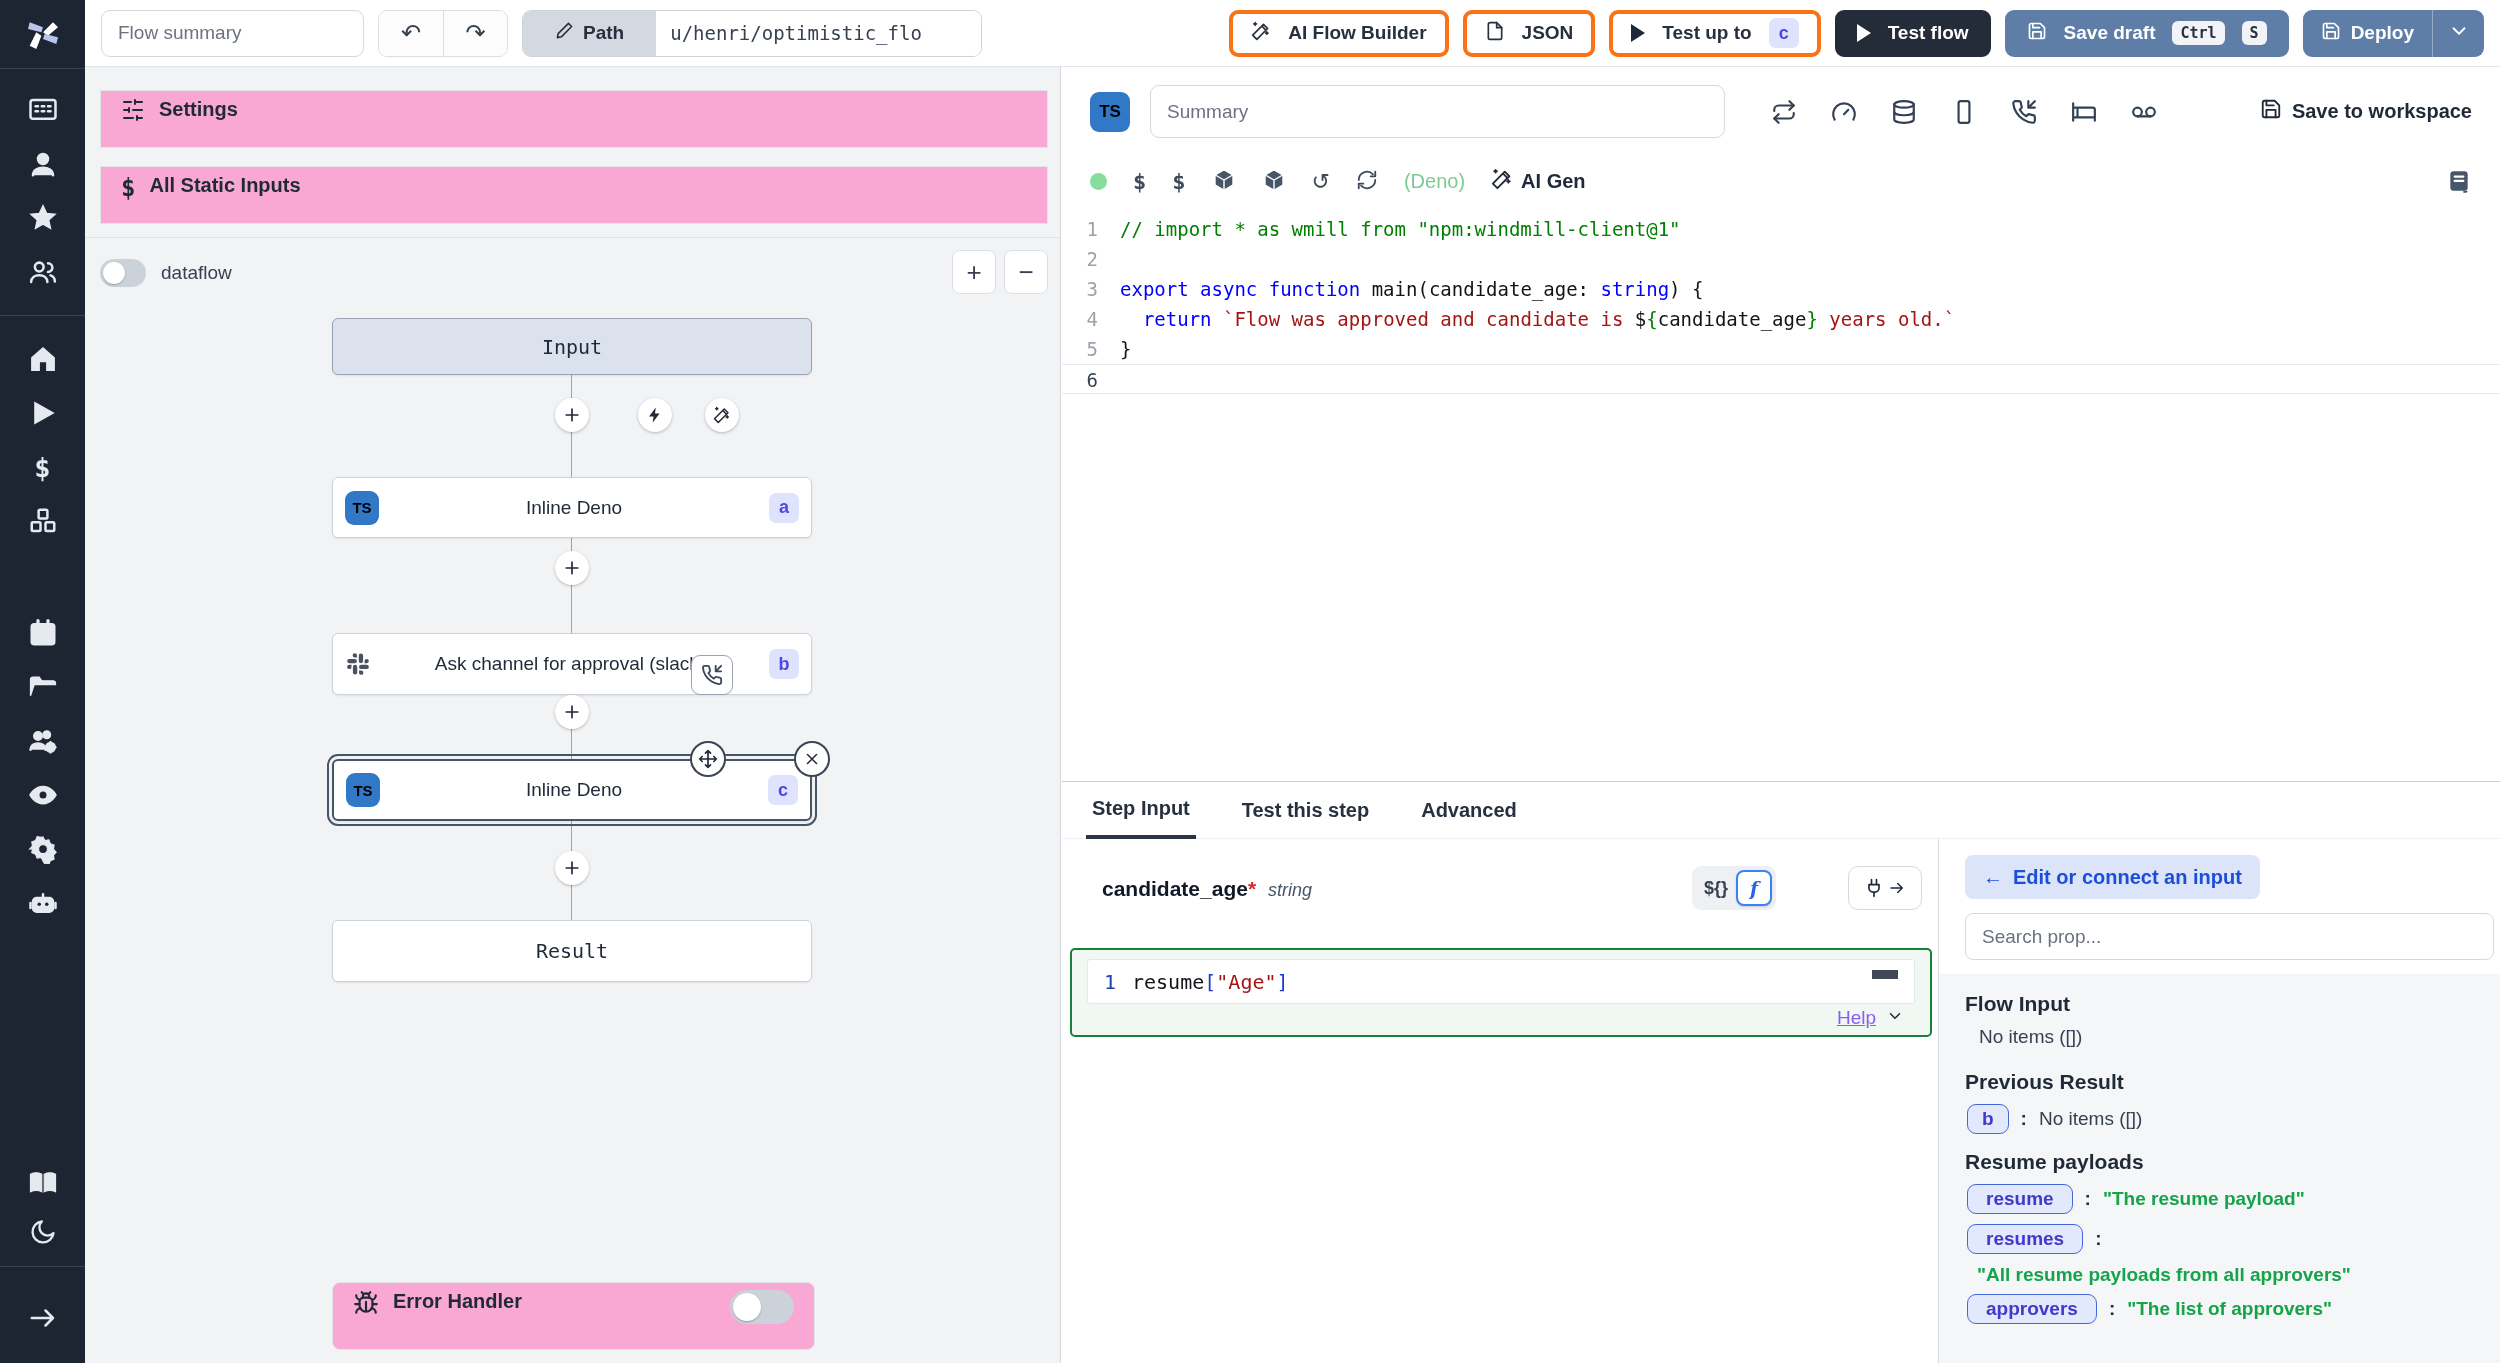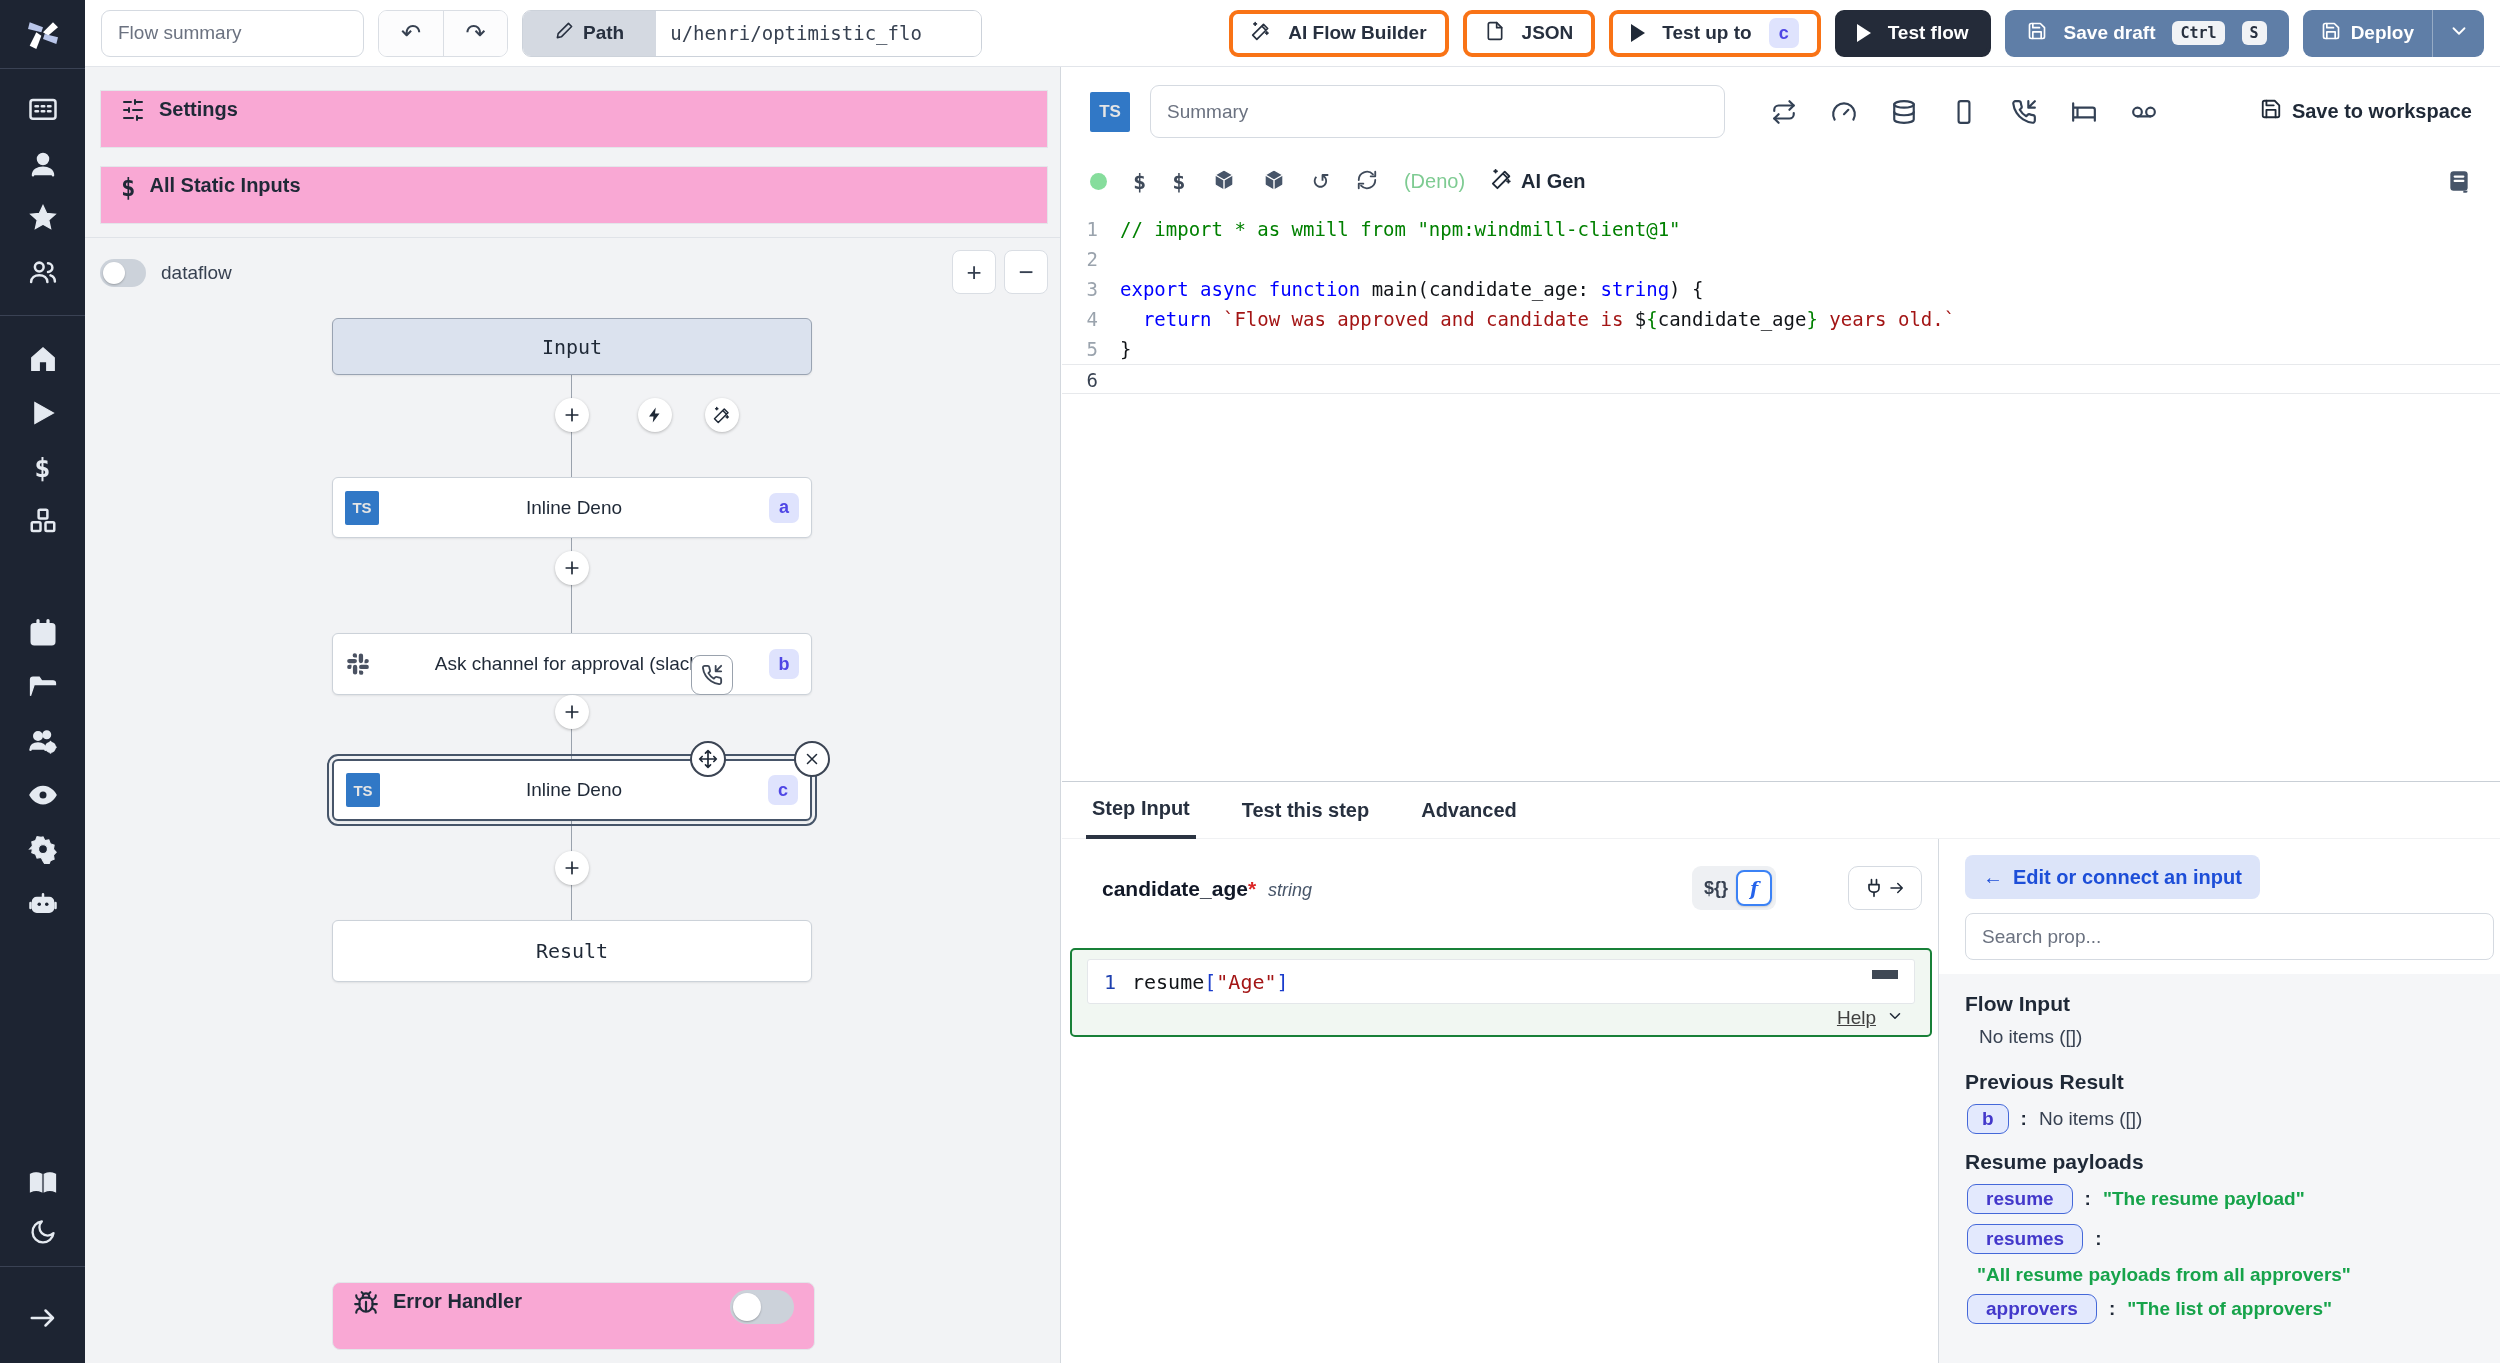--- a/index.html
+++ b/index.html
@@ -55,21 +55,21 @@
   .t-lg { width:64px; height:34px; } .t-lg .knob { width:28px; height:28px; }
   .zoom-btn { position:absolute; width:44px; height:44px; background:#fff; border:1px solid #dadee4; border-radius:8px;
     font-size:26px; color:#374151; display:flex; align-items:center; justify-content:center; cursor:pointer; }
   .graph-line { position:absolute; left:486px; top:308px; width:1px; height:548px; background:#9aa2ad; }
   .gnode { position:absolute; left:247px; width:480px; background:#fff; border:1px solid #ccd2d9; border-radius:6px;
     box-shadow:0 1px 2px rgba(0,0,0,.08); display:flex; align-items:center; padding:0 12px; cursor:pointer; }
   .gnode .title { flex:1; text-align:center; font-size:19px; color:#1f2937; }
   .node-plain .title { font-family:"DejaVu Sans Mono", monospace; font-size:20px; }
   .gnode-input { background:#dbe2ee; border-color:#99a3b2; }
   .gnode-selected { border:2px solid #475569; outline:2px solid #475569; outline-offset:3px; }
-  .ts-chip { width:34px; height:34px; background:#3178c6; border-radius:2px; color:#e5e5e5; font-weight:700; font-size:15px;
+  .ts-chip { width:34px; height:34px; background:#3178c6; border-radius:9px; color:#000000; font-weight:700; font-size:15px;
     display:flex; align-items:center; justify-content:center; }
   .g-circle { position:absolute; width:34px; height:34px; border-radius:50%; background:#fff; box-shadow:0 1px 3px rgba(0,0,0,.25);
     display:flex; align-items:center; justify-content:center; cursor:pointer; color:#1f2937; }
   .phone-chip { position:absolute; width:42px; height:40px; background:#fff; border:1px solid #9aa2ad; border-radius:9px;
     display:flex; align-items:center; justify-content:center; }
   .node-ctl { position:absolute; width:36px; height:36px; border-radius:50%; background:#fff; border:2px solid #3c4554;
     display:flex; align-items:center; justify-content:center; cursor:pointer; }
 
   
   .editor-pane { position:absolute; left:1062px; top:68px; right:0; height:713px; background:#fff; }
@@ -110,21 +110,21 @@
     font-family:"DejaVu Serif", serif; font-style:italic; font-weight:700; font-size:19px;
     display:flex; align-items:center; justify-content:center; cursor:pointer; box-shadow:0 1px 2px rgba(0,0,0,.15); }
   .plug-btn { position:absolute; left:786px; top:84px; width:74px; height:44px; border:1px solid #d5dae1; border-radius:10px;
     background:#fff; display:flex; align-items:center; justify-content:center; gap:4px; cursor:pointer; color:#1f2937; }
   .expr-box { position:absolute; left:8px; top:166px; width:862px; height:89px; border:2px solid #188038; border-radius:5px; background:#f1f7f2; }
   .expr-inner { position:absolute; left:15px; right:15px; top:9px; height:45px; background:#fff; border:1px solid #e4e7ea; border-radius:3px;
     display:flex; align-items:center; font-family:"DejaVu Sans Mono", monospace; font-size:20px; }
   .expr-gutter { width:44px; text-align:center; color:#1e40af; flex:0 0 44px; }
   .expr-scroll { position:absolute; right:16px; top:10px; width:26px; height:9px; background:#3f4854; }
   .help-row { position:absolute; right:26px; top:57px; display:flex; align-items:center; gap:10px; cursor:pointer; }
-  .help-link { font-size:19px; color:#404040; text-decoration:underline; }
+  .help-link { font-size:19px; color:#8b5cf6; text-decoration:underline; }
 
   
   .connect-panel { position:absolute; left:876px; top:57px; right:0; bottom:0; border-left:1px solid #d5dae0; background:#fff; }
   .chip-back { display:inline-flex; align-items:center; gap:10px; margin:16px 0 0 26px; background:#dce4f9; color:#1d4ed8;
     font-size:20px; font-weight:600; border-radius:8px; height:44px; padding:0 18px; cursor:pointer; }
   .search-prop { display:block; margin:14px 0 0 26px; width:529px; height:47px; border-radius:8px; }
   .props-section { position:absolute; left:0; right:0; top:135px; bottom:0; background:#f5f6f8; padding:18px 26px 0; }
   .sec-h { font-size:21px; font-weight:700; color:#1f2937; margin-bottom:10px; }
   .sec-sub { font-size:19px; color:#374151; padding-left:14px; margin-bottom:22px; }
   .kv-row { display:flex; align-items:center; gap:12px; padding-left:2px; margin-bottom:10px; }

